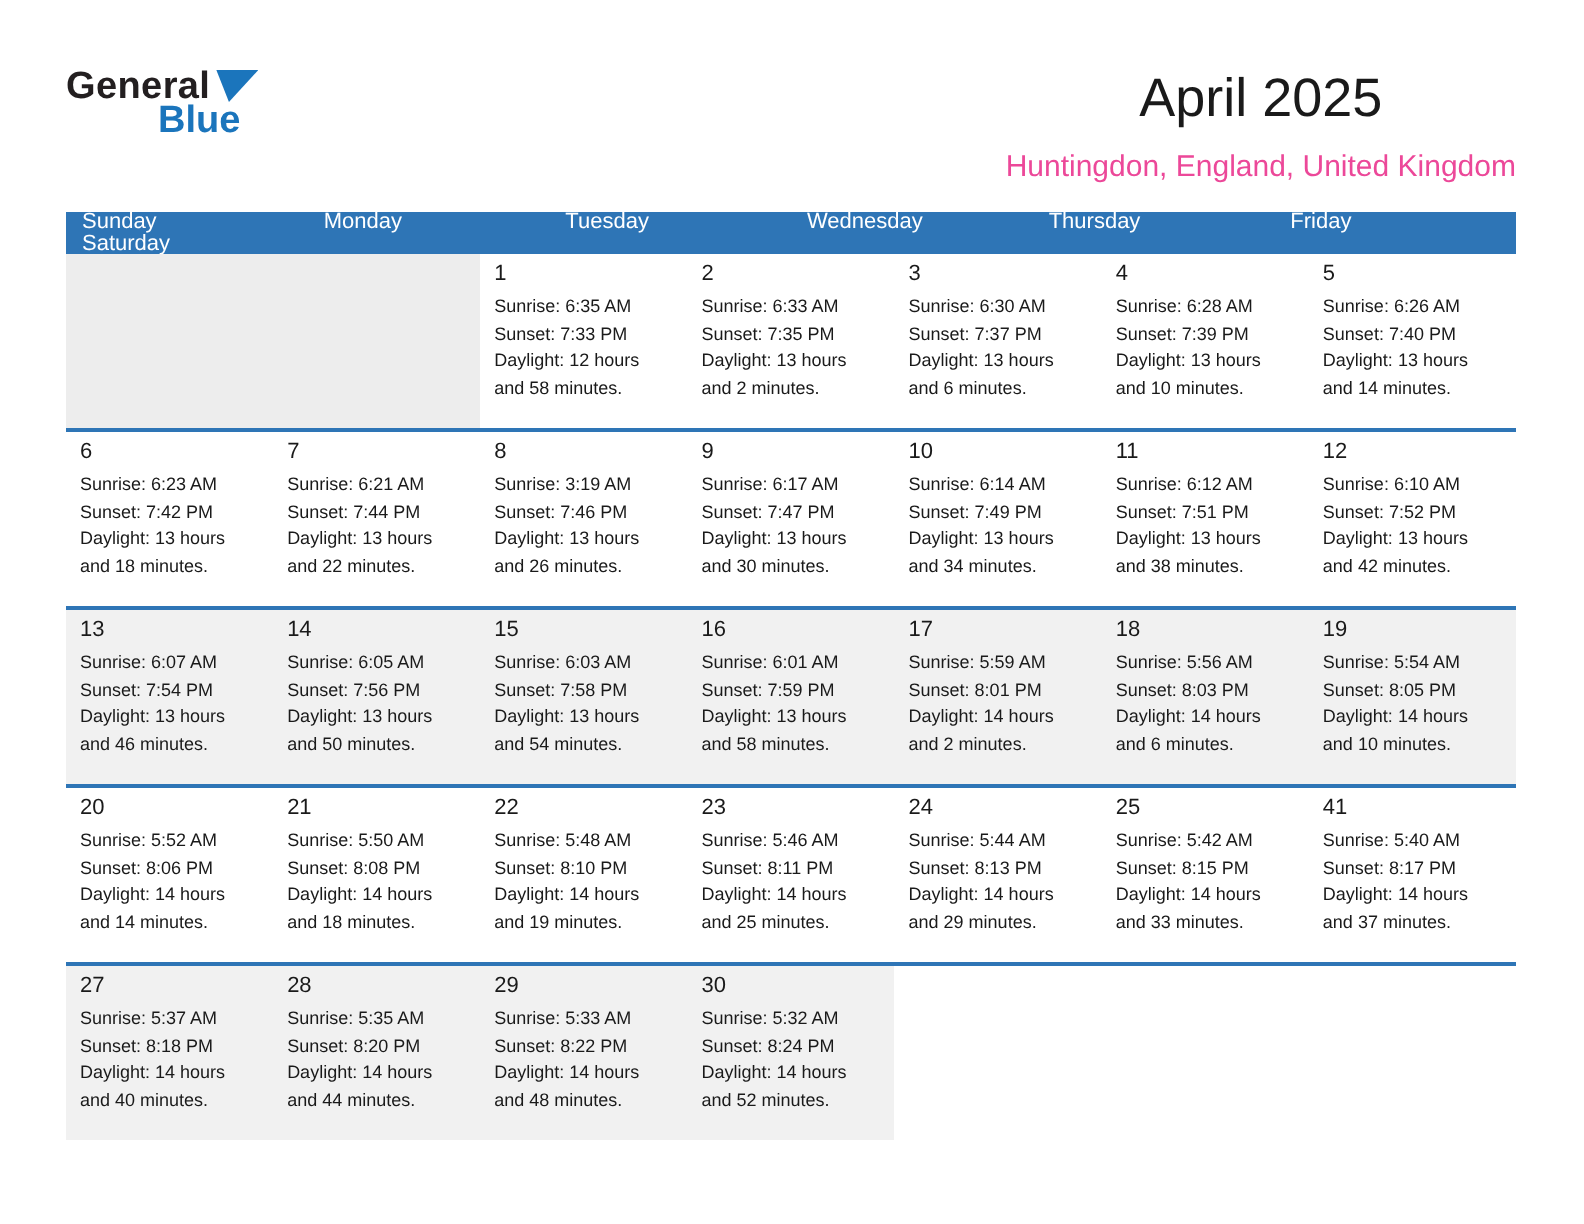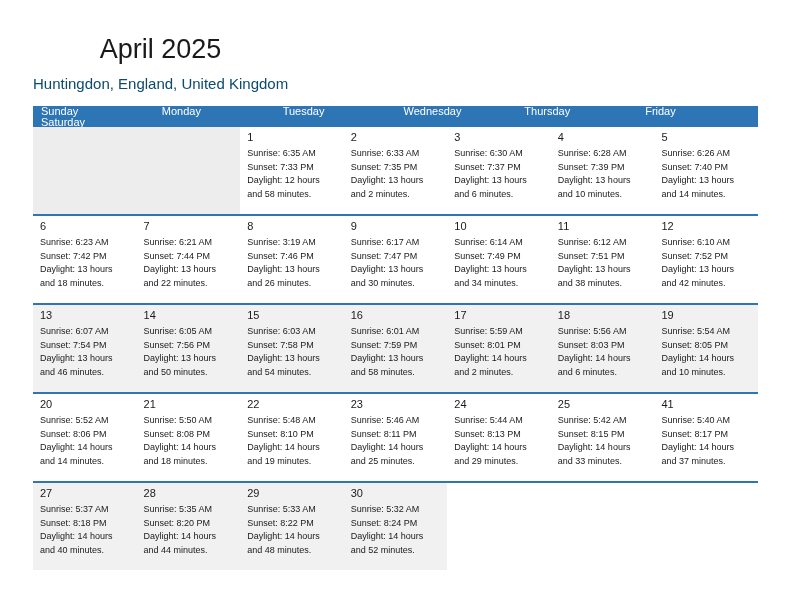--- a/index.html
+++ b/index.html
@@ -27,21 +27,21 @@
     width: 21px; height: 16px; margin: 1px 0 0 3px;
     background: var(--logo_blue, #1B75BC);
     clip-path: polygon(0 0, 100% 0, 30% 100%);
   }
   .logo-blue {
     font-size: 19px; font-weight: bold; color: var(--logo_blue, #1B75BC);
     margin: -2px 0 0 46px;
   }
   .titleblock { text-align: center; }
   .page-title { font-size: 27px; color: #1a1a1a; line-height: 1.15; }
-  .location { font-size: 15px; margin-top: 10px; color: #0c4a6e; }
+  .location { font-size: 15px; margin-top: 10px; color: #ec4899; }
 
   
   .calendar { width: 725px; }
   .cal-header {
     display: grid; grid-template-columns: repeat(6, 1fr);
     background: var(--header_bg, #2E75B6);
     height: 21px; align-items: center;
   }
   .cal-header span {
     color: var(--header_text, #ffffff);
@@ -59,20 +59,27 @@
   .cell.empty.lead { background: var(--leading_empty_bg, #EDEDED); }
   .day-num { font-size: 11px; margin-bottom: 4px; }
   .detail { font-size: 9px; line-height: 13.5px; white-space: nowrap; }
 </style>
 </head>
 <body>
 
 <div class="page">
 
   <div class="topbar">
+    <div class="logo">
+      <div class="logo-row1">
+        <span class="logo-general">General</span>
+        <span class="logo-triangle"></span>
+      </div>
+      <div class="logo-blue">Blue</div>
+    </div>
     <div class="titleblock">
       <div class="page-title">April 2025</div>
       <div class="location">Huntingdon, England, United Kingdom</div>
     </div>
   </div>
 
   <div class="calendar">
     <div class="cal-header">
       <span>Sunday</span>
       <span>Monday</span>

